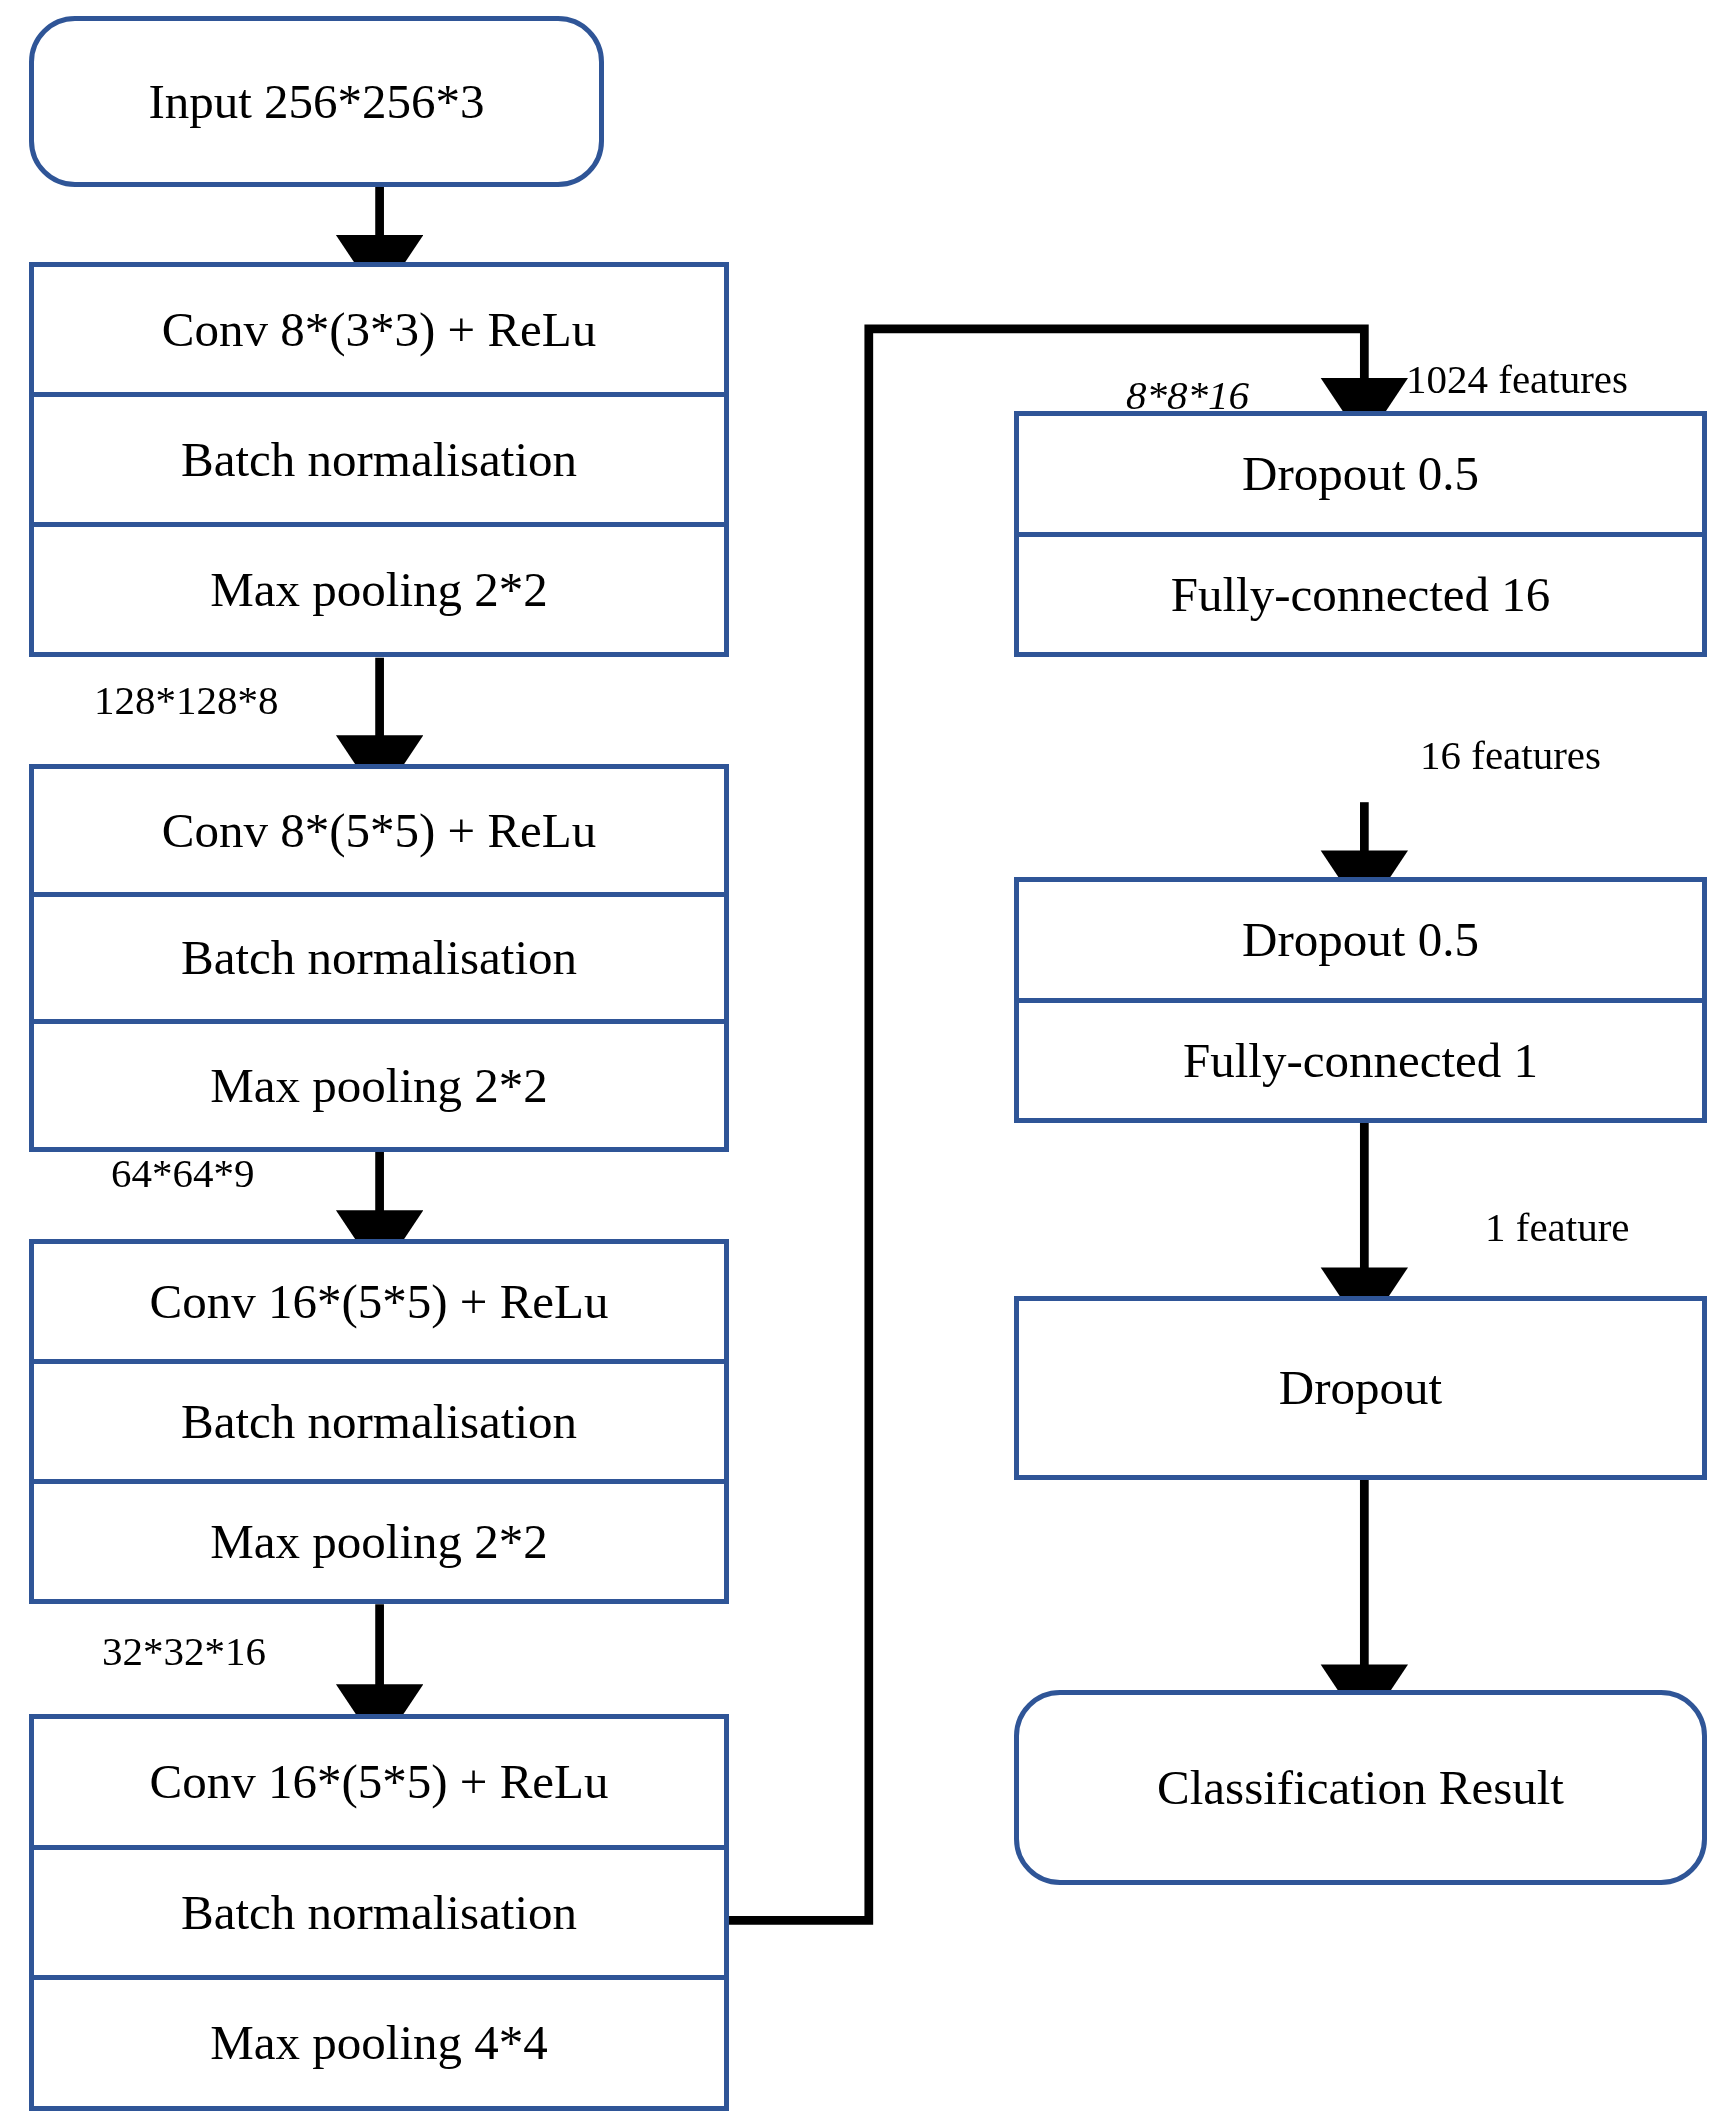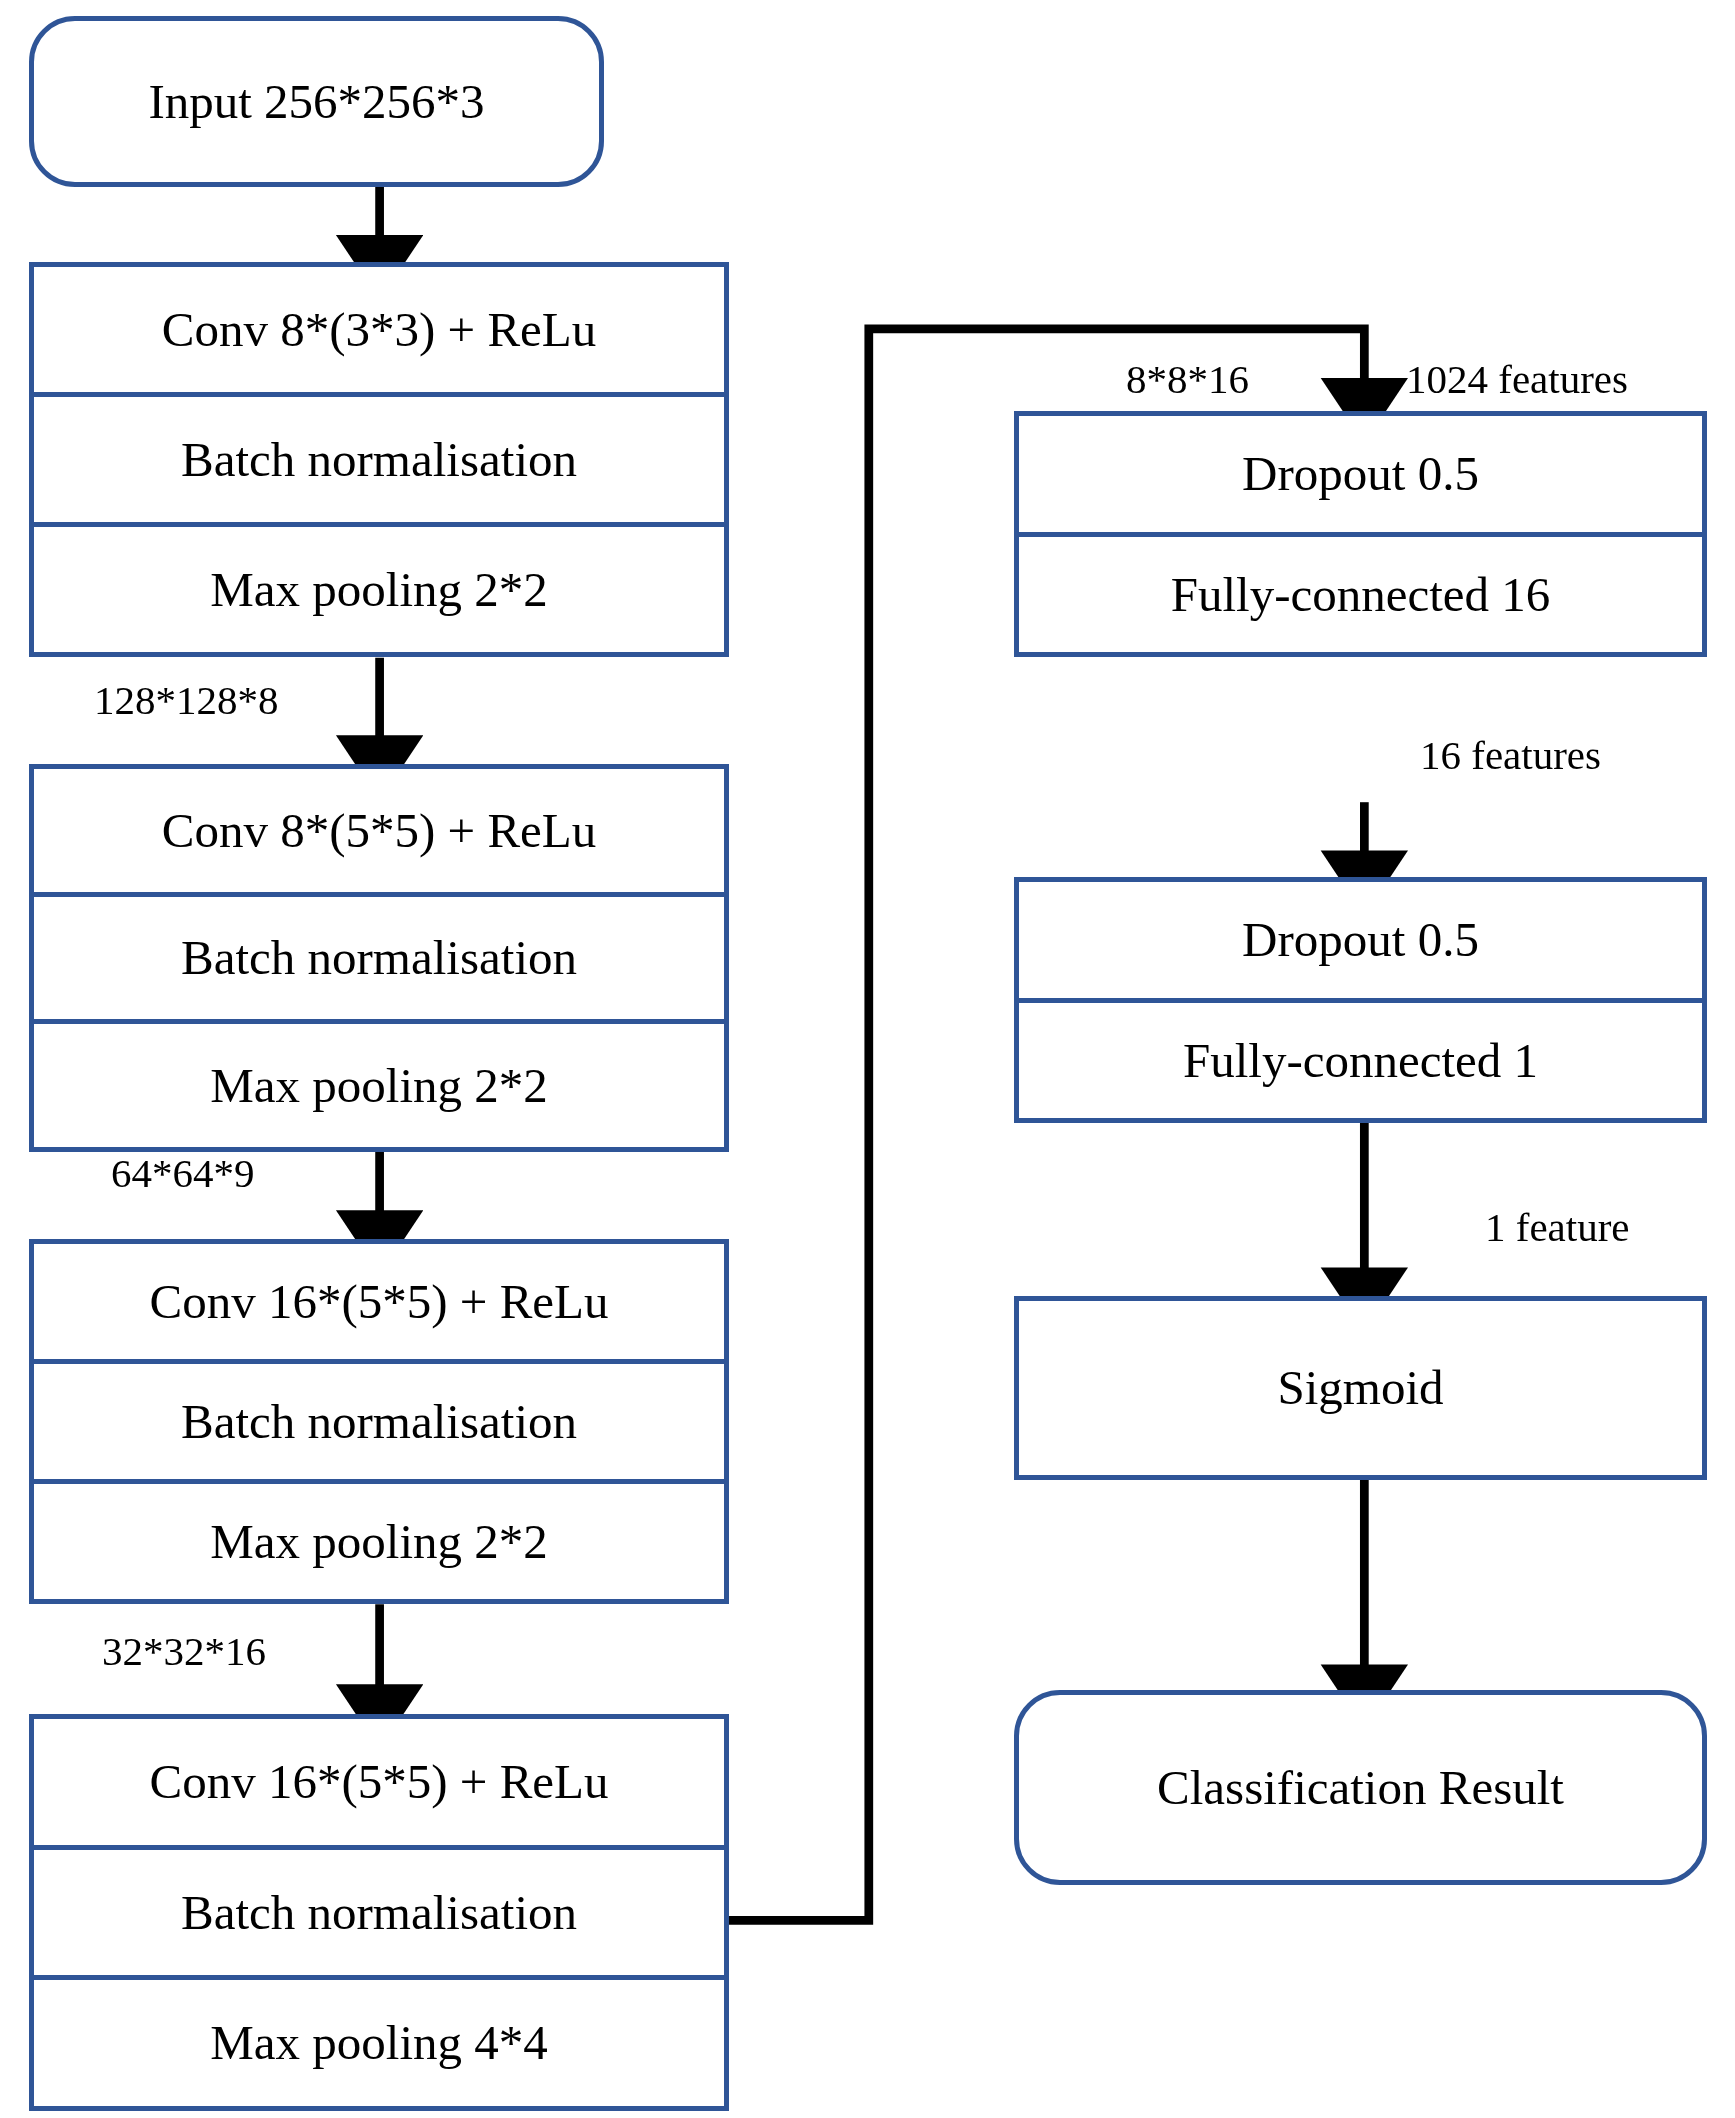--- a/index.html
+++ b/index.html
@@ -159,21 +159,21 @@
       <span class="cell-text">Conv 16*(5*5) + ReLu</span>
     </div>
     <div class="row">
       <span class="cell-text">Batch normalisation</span>
     </div>
     <div class="row">
       <span class="cell-text">Max pooling 4*4</span>
     </div>
   </div>
 
-  <div class="edge-label" style="left:1126px; top:359px;">8*8*16</div>
+  <div class="edge-label" style="left:1126px; top:375px;font-style:italic;">8*8*16</div>
 
   <div class="edge-label" style="left:1406px; top:359px;">1024 features</div>
 
   <div class="stack" style="left:1014px; top:411px; width:693px; height:246px;">
     <div class="row">
       <span class="cell-text">Dropout 0.5</span>
     </div>
     <div class="row">
       <span class="cell-text">Fully-connected 16</span>
     </div>
@@ -186,21 +186,21 @@
       <span class="cell-text">Dropout 0.5</span>
     </div>
     <div class="row">
       <span class="cell-text">Fully-connected 1</span>
     </div>
   </div>
 
   <div class="edge-label" style="left:1437px; top:1207px;margin-left:48px;">1 feature</div>
 
   <div class="box single" style="left:1014px; top:1296px; width:693px; height:184px;">
-    <span class="cell-text">Sigmoid</span>
+    <span class="cell-text">Dropout</span>
   </div>
 
   <div class="box rounded single" style="left:1014px; top:1690px; width:693px; height:195px;">
     <span class="cell-text">Classification Result</span>
   </div>
 
 </div>
 
 
 </body></html>

